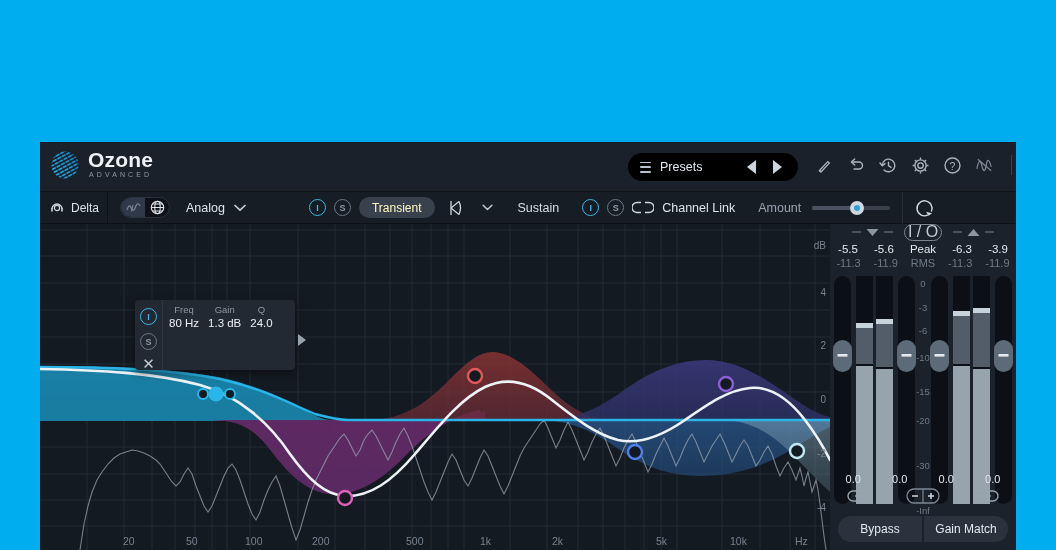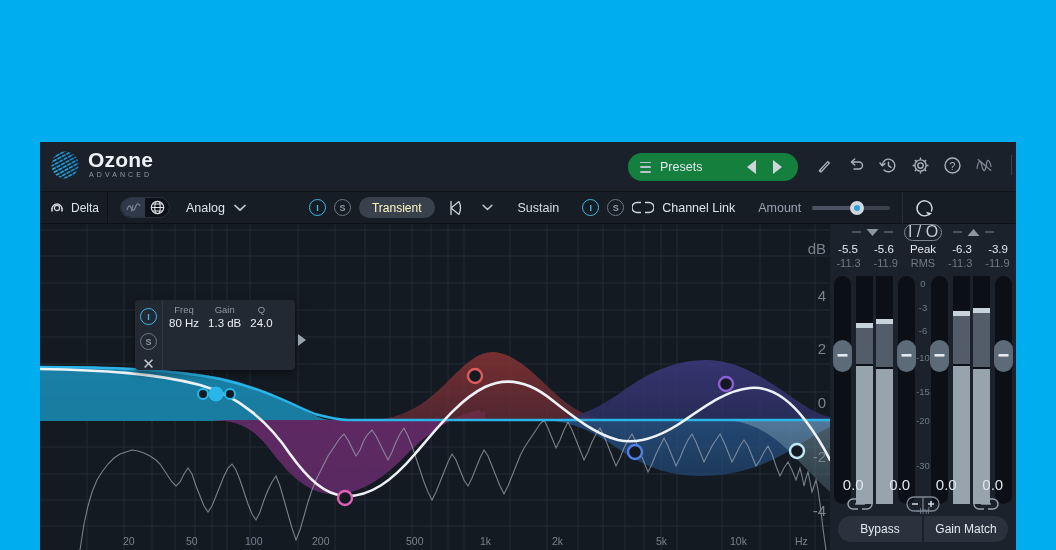--- a/index.html
+++ b/index.html
@@ -25,21 +25,21 @@
     border-bottom: 1px solid #0d1116;
   }
   .logo-wrap { position: absolute; left: 10px; top: 7px; display: flex; align-items: center; }
   .logo-sphere { width: 30px; height: 30px; }
   .logo-text { margin-left: 8px; }
   .logo-title { font-size: 21px; font-weight: bold; color: #eef2f6; letter-spacing: .2px; line-height: 21px; }
   .logo-sub { font-size: 7px; color: #8e99a6; letter-spacing: 3.1px; line-height: 10px; margin-left: 1px; }
 
   .presets-pill {
     position: absolute; left: 588px; top: 11px; width: 170px; height: 28px;
-    background: #15803d; border-radius: 14px;
+    background: #000000; border-radius: 14px;
     display: flex; align-items: center;
   }
   .presets-menu-icon { margin-left: 12px; display:flex; flex-direction:column; justify-content:space-between; height:11px;}
   .presets-menu-icon i { display:block; width:11px; height:1.6px; background:#b8c2cc; border-radius:1px;}
   .presets-label { margin-left: 9px; font-size: 12.5px; color: #e2e8ee; }
   .tri { width: 0; height: 0; cursor: pointer; }
   .tri-l { border-top: 7px solid transparent; border-bottom: 7px solid transparent; border-right: 9px solid #ccd4dc; margin-left: auto; }
   .tri-r { border-top: 7px solid transparent; border-bottom: 7px solid transparent; border-left: 9px solid #ccd4dc; margin-left: 17px; margin-right: 16px; }
 
   .hdr-icons { position: absolute; left: 775px; top: 13px; display: flex; align-items: center; gap: 13px; }
@@ -84,21 +84,21 @@
   .slider-fill { position: absolute; left:0; top:0; height: 4px; width: 52%; background: #4a535f; border-radius: 2px;}
   .slider-knob { position: absolute; left: 48%; top: -5px; width: 14px; height: 14px; border-radius: 50%; background: #cfd7e0; display:flex;align-items:center;justify-content:center;}
   .slider-knob::after { content:''; width:6px;height:6px;border-radius:50%;background:#2e9fd4;}
   .reset-knob { margin-left: 12px; padding-left: 11px; border-left: 1px solid #272e38; height:32px; display:flex;align-items:center;}
 
   
   .graph {
     position: absolute; left: 0; top: 82px; width: 790px; height: 326px;
     background: #141a22; overflow: hidden;
   }
-  .axis-db { position: absolute; right: 4px; font-size: 15px; color: #78838f; text-align: right; width: 22px;}
+  .axis-db { position: absolute; right: 4px; font-size: 10px; color: #78838f; text-align: right; width: 22px;}
   .axis-hz { position: absolute; bottom: 3px; font-size: 10.5px; color: #78838f; }
 
   
   .popup {
     position: absolute; left: 95px; top: 76px; width: 160px;
     background: #222932; border-radius: 4px; z-index: 40;
     box-shadow: 0 3px 9px rgba(0,0,0,.5); display: flex;
   }
   .popup-side { width: 28px; display: flex; flex-direction: column; align-items: center; padding-top: 8px; gap: 8px; border-right: 1px solid #2e3640;}
   .popup-side .x { color: #c4ccd5; font-size: 15px; cursor:pointer; line-height: 12px;}
@@ -122,23 +122,23 @@
   .mini-dash { width: 9px; height: 1.5px; background: #49525e; }
   .io-badge {
     width: 38px; height: 17px; border-radius: 9px; border: 1.3px solid #7b8characters;
     border: 1.3px solid #7b8691;
     font-size: 16px; color: #c2cad3; display: flex; align-items: center; justify-content: center;
   }
   .m-peakrow { display: flex; justify-content: space-around; font-size: 11.5px; color: #e3e9ef; margin-top: 3px;}
   .m-rmsrow { display: flex; justify-content: space-around; font-size: 11px; color: #6f7a86; margin-top: 2px;}
   .m-scale { position: absolute; left: 0; width: 186px; font-size: 9.5px; color: #6e7986; text-align: center;}
   .m-bot { position: absolute; bottom: 0; width: 186px; }
-  .m-zeros { display: flex; justify-content: space-around; font-size: 15px; color: #dfe6ed; }
+  .m-zeros { display: flex; justify-content: space-around; font-size: 11px; color: #dfe6ed; }
   .m-links { display: flex; justify-content: space-around; align-items: center; margin-top: 3px; height: 16px;}
-  .m-btns { display: flex; margin-top: 4px; padding: 0 8px 8px 8px; gap: 2px;}
+  .m-btns { display: flex; margin-top: 12px; padding: 0 8px 8px 8px; gap: 2px;}
   .m-btn { flex:1; height: 26px; background: #2a323d; display:flex;align-items:center;justify-content:center;
     font-size: 12px; color: #e3e9ef; cursor:pointer;}
   .m-btn:first-child { border-radius: 13px 0 0 13px;}
   .m-btn:last-child { border-radius: 0 13px 13px 0;}
 </style>
 </head>
 <body>
 
 <div id="plugin">
 

